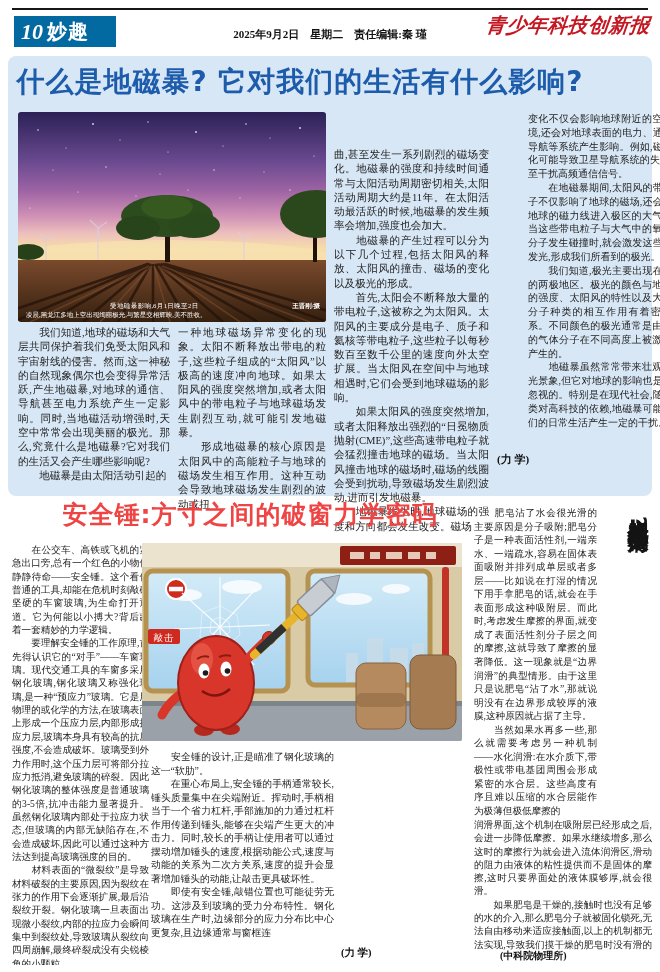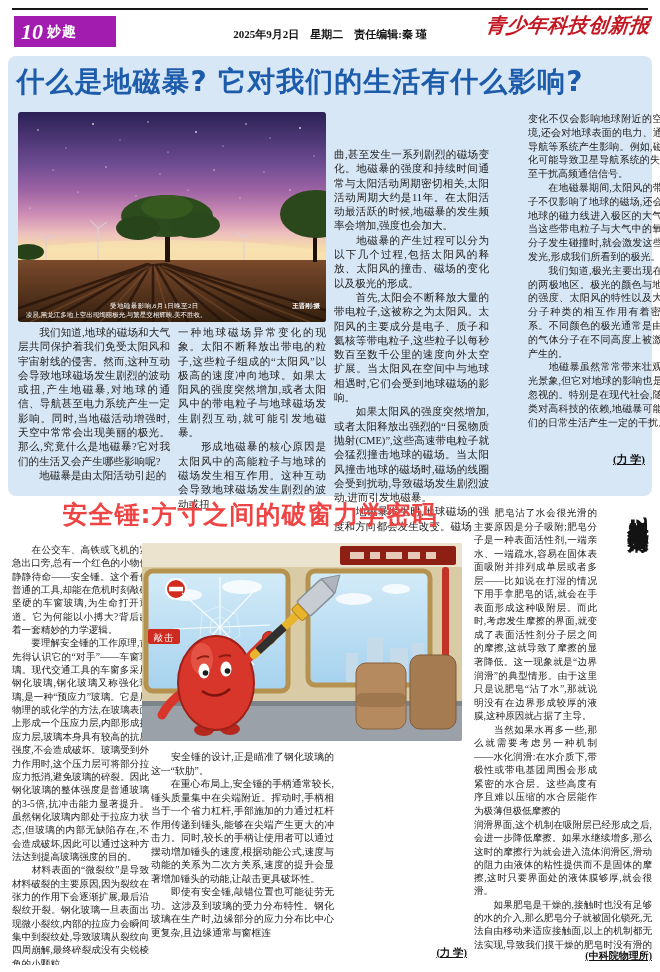--- a/index.html
+++ b/index.html
@@ -1,44 +1,44 @@
 <!DOCTYPE html>
 <html><head>
 <meta charset="utf-8">
 <style>
   html,body{margin:0;padding:0;background:#e9e9e9;}
   .page{position:relative;width:660px;height:972px;background:#ffffff;overflow:hidden;
         font-family:"Liberation Serif","DejaVu Serif",serif;color:#1c1c1c;margin:0 auto;}
   .abs{position:absolute;}
   
   .top-rule{left:12px;top:8px;width:636px;height:2px;background:#161616;}
-  .badge{left:14px;top:16px;width:102px;height:31px;background:#a21caf;color:#fff;
+  .badge{left:14px;top:16px;width:102px;height:31px;background:#0369a1;color:#fff;
          display:flex;align-items:center;padding-left:7px;box-sizing:border-box;}
   .badge-num{font-family:"Liberation Serif",serif;font-style:italic;font-size:22px;font-weight:bold;}
-  .badge-sec{font-family:"DejaVu Sans","Liberation Sans",sans-serif;font-weight:bold;font-size:14px;margin-left:4px;letter-spacing:1px;text-align:center;}
+  .badge-sec{font-family:"DejaVu Sans","Liberation Sans",sans-serif;font-weight:bold;font-size:20px;margin-left:4px;letter-spacing:1px;text-align:center;}
   .dateline{left:170px;top:27px;width:320px;text-align:center;font-size:11px;font-weight:bold;color:#111;}
   .masthead{right:10px;top:12px;font-family:"DejaVu Serif",serif;font-style:italic;font-weight:bold;
             font-size:20px;color:#c41722;transform:skewX(-6deg);letter-spacing:0.5px;}
   
   .panel1{left:8px;top:56px;width:644px;height:440px;background:#d8e7f6;border-radius:8px;}
   .a1-title{left:8px;top:63px;width:584px;text-align:center;font-family:"DejaVu Sans","Liberation Sans",sans-serif;
             font-weight:bold;font-size:28px;color:#1d5cab;letter-spacing:1px;}
   .photo1{left:18px;top:112px;width:308px;height:210px;border-radius:3px;overflow:hidden;}
   .photo1 svg{display:block;}
   .photo-caption{position:absolute;left:8px;right:6px;bottom:3px;color:#ffffff;font-size:6.5px;
                  line-height:8.5px;text-align:justify;text-indent:84px;}
   .photo-credit{float:right;margin-left:10px;font-weight:bold;}
   
   .bt{font-family:"Liberation Serif","DejaVu Serif",serif;text-align:justify;color:#222;
       white-space:pre-line;overflow:hidden;}
   .a1c1{left:18px;top:326px;width:152px;height:186px;font-size:10.6px;line-height:14.3px;}
   .a1c2{left:178px;top:326px;width:148px;height:186px;font-size:10.6px;line-height:14.3px;}
   .a1c3{left:334px;top:112px;width:155px;height:400px;font-size:10.6px;line-height:14.3px;margin-top:36px;}
   .a1c4{left:497px;top:112px;width:155px;height:338px;font-size:10px;line-height:13.8px;margin-left:31px;}
-  .byline{font-weight:bold;text-align:right;font-size:11px;color:#111;text-decoration:underline;}
+  .byline{font-weight:bold;font-size:11px;color:#111;}
   .a1-byline{left:497px;top:452px;width:148px;}
   
   .a2-title{left:10px;top:498px;width:480px;text-align:center;font-family:"DejaVu Sans","Liberation Sans",sans-serif;
             font-weight:bold;font-size:25px;color:#ef4444;letter-spacing:1px;}
   .a2c1{left:12px;top:543px;width:137px;height:422px;font-size:9.6px;line-height:13.35px;}
   .busimg{left:142px;top:543px;width:320px;height:198px;overflow:hidden;border-radius:2px;}
   .a2c2{left:151px;top:750px;width:183px;height:215px;font-size:9.8px;line-height:13.5px;}
   .a2c3{left:341px;top:742px;width:126px;height:202px;font-size:9.6px;line-height:13.3px;}
   .a2-byline{left:341px;top:946px;width:126px;font-size:10.5px;}
   
@@ -155,21 +155,21 @@
         <rect x="295" y="118" width="4" height="32" fill="#1d1109"></rect>
         <ellipse cx="298" cy="102" rx="36" ry="24" fill="#2a481c"></ellipse>
       </g>
       <ellipse cx="10" cy="140" rx="16" ry="8" fill="#26411a"></ellipse>
     </svg>
     <div class="photo-caption">
       <span class="photo-credit">王晋刚/摄</span><span>受地磁暴影响,6月1日晚至2日凌晨,黑龙江多地上空出现绚丽极光,与繁星交相辉映,美不胜收。</span>
     </div>
   </div>
 
-  <div class="abs bt a1c1">　　我们知道,地球的磁场和大气层共同保护着我们免受太阳风和宇宙射线的侵害。然而,这种互动会导致地球磁场发生剧烈的波动或扭,产生地磁暴,对地球的通信、导航甚至电力系统产生一定影响。同时,当地磁活动增强时,天空中常常会出现美丽的极光。那么,究竟什么是地磁暴?它对我们的生活又会产生哪些影响呢?
+  <div class="abs bt a1c1">　　我们知道,地球的磁场和大气层共同保护着我们免受太阳风和宇宙射线的侵害。然而,这一神秘的自然现象偶尔也会变得异常活跃,产生地磁暴,对地球的通信、导航甚至电力系统产生一定影响。同时,当地磁活动增强时,天空中常常会出现美丽的极光。那么,究竟什么是地磁暴?它对我们的生活又会产生哪些影响呢?
 　　地磁暴是由太阳活动引起的</div>
   <div class="abs bt a1c2">一种地球磁场异常变化的现象。太阳不断释放出带电的粒子,这些粒子组成的“太阳风”以极高的速度冲向地球。如果太阳风的强度突然增加,或者太阳风中的带电粒子与地球磁场发生剧烈互动,就可能引发地磁暴。
 　　形成地磁暴的核心原因是太阳风中的高能粒子与地球的磁场发生相互作用。这种互动会导致地球磁场发生剧烈的波动或扭</div>
   <div class="abs bt a1c3">曲,甚至发生一系列剧烈的磁场变化。地磁暴的强度和持续时间通常与太阳活动周期密切相关,太阳活动周期大约是11年。在太阳活动最活跃的时候,地磁暴的发生频率会增加,强度也会加大。
 　　地磁暴的产生过程可以分为以下几个过程,包括太阳风的释放、太阳风的撞击、磁场的变化以及极光的形成。
 　　首先,太阳会不断释放大量的带电粒子,这被称之为太阳风。太阳风的主要成分是电子、质子和氦核等带电粒子,这些粒子以每秒数百至数千公里的速度向外太空扩展。当太阳风在空间中与地球相遇时,它们会受到地球磁场的影响。
 　　如果太阳风的强度突然增加,或者太阳释放出强烈的“日冕物质抛射(CME)”,这些高速带电粒子就会猛烈撞击地球的磁场。当太阳风撞击地球的磁场时,磁场的线圈会受到扰动,导致磁场发生剧烈波动,进而引发地磁暴。
 　　地磁暴发生时,地球磁场的强度和方向都会发生改变。磁场</div>
   <div class="abs bt a1c4">变化不仅会影响地球附近的空间环境,还会对地球表面的电力、通信、导航等系统产生影响。例如,磁场变化可能导致卫星导航系统的失效,甚至干扰高频通信信号。
 　　在地磁暴期间,太阳风的带电粒子不仅影响了地球的磁场,还会沿着地球的磁力线进入极区的大气层。当这些带电粒子与大气中的氧、氮分子发生碰撞时,就会激发这些分子发光,形成我们所看到的极光。

